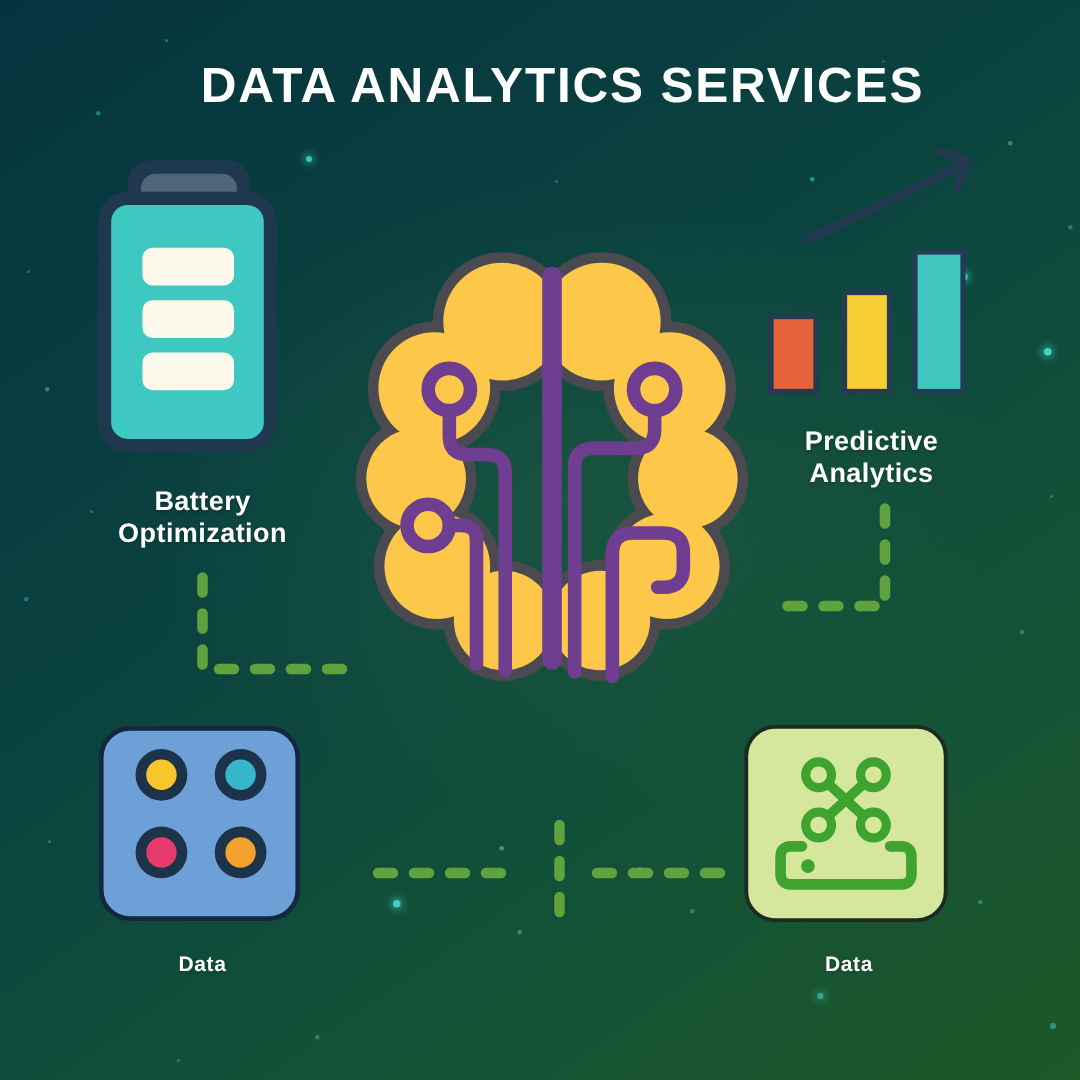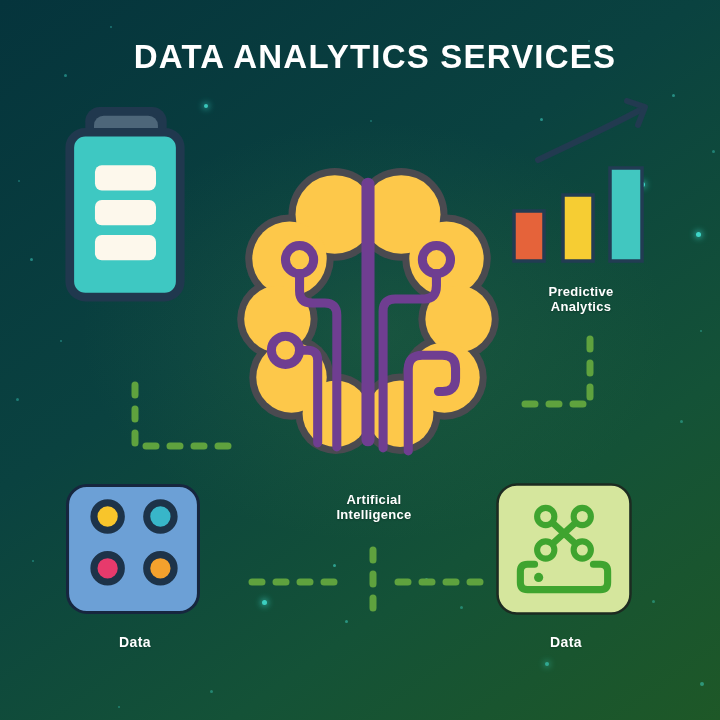--- a/index.html
+++ b/index.html
@@ -11,21 +11,21 @@
       linear-gradient(145deg,#05343c 0%,#0a4240 40%,#145237 72%,#1e5827 100%);
   }
   .star{position:absolute;border-radius:50%;background:#3fd6c8;pointer-events:none;}
   .star.glow{box-shadow:0 0 6px 1px rgba(63,214,200,.8);}
   .title{
     position:absolute;top:38px;left:0;width:720px;text-align:center;
     color:#ffffff;font-size:33px;font-weight:700;letter-spacing:1.2px;padding-left:15px;
   }
   .label{
     position:absolute;color:#ffffff;font-weight:700;text-align:center;
-    white-space:pre-line;font-size:13px;line-height:1.18;letter-spacing:.3px;
+    white-space:pre-line;font-size:18px;line-height:1.18;letter-spacing:.3px;
     text-shadow:0 1px 2px rgba(0,0,0,.25);
   }
   .label.small{font-size:14px;letter-spacing:.4px;}
   .icon-wrap{position:absolute;}
   svg{display:block;}
 </style>
 </head>
 <body>
 
 <div class="stage">
@@ -78,20 +78,22 @@
   <div class="icon-wrap" style="left:62px;top:98px;">
     <svg width="126" height="210" viewBox="0 0 130 210">
       <rect x="24" y="6" width="84" height="44" rx="15" fill="#20384e"></rect>
       <rect x="33" y="15" width="66" height="32" rx="10" fill="#4d6679"></rect>
       <rect x="8" y="32" width="114" height="170" rx="16" fill="#3ec8c2" stroke="#20384e" stroke-width="9"></rect>
       <rect x="34" y="66" width="63" height="26" rx="7" fill="#fdf8ec"></rect>
       <rect x="34" y="102" width="63" height="26" rx="7" fill="#fdf8ec"></rect>
       <rect x="34" y="138" width="63" height="26" rx="7" fill="#fdf8ec"></rect>
     </svg>
   </div>
+  <div class="label" style="left:35px;top:324px;width:200px;">Battery
+Optimization</div>
 
   <div class="icon-wrap" style="left:237px;top:154px;">
     <svg width="262" height="312" viewBox="0 0 260 310">
 
       <g fill="#4a4a50">
         <circle cx="97" cy="60" r="46"></circle>
           <circle cx="163" cy="60" r="46"></circle>
         <circle cx="52" cy="104" r="44"></circle>
           <circle cx="208" cy="104" r="44"></circle>
         <circle cx="40" cy="164" r="40"></circle>
@@ -120,22 +122,20 @@
         <circle cx="62" cy="105" r="14" stroke-width="9"></circle>
         <path d="M62,119 V136 Q62,148 74,148 H87 Q99,148 99,160 V291" stroke-width="9"></path>
         <circle cx="48" cy="195" r="14" stroke-width="9"></circle>
         <path d="M62,195 H70 Q80,195 80,205 V287" stroke-width="9"></path>
         <circle cx="198" cy="105" r="14" stroke-width="9"></circle>
         <path d="M198,119 V131 Q198,144 186,144 H157 Q145,144 145,156 V292" stroke-width="9"></path>
         <path d="M170,295 V214 Q170,200 184,200 H204 Q217,200 217,213 V223 Q217,236 204,236 H200" stroke-width="9"></path>
       </g>
     </svg>
   </div>
-  <div class="label" style="left:274px;top:492px;width:200px;">Artificial
-Intelligence</div>
 
   <div class="icon-wrap" style="left:505px;top:98px;">
     <svg width="150" height="170" viewBox="0 0 150 170" fill="none">
       <path d="M33,62 C70,44 102,30 137,11" stroke="#223a50" stroke-width="6" stroke-linecap="round"></path>
       <path d="M122,3 L140,9 L133,27" stroke="#223a50" stroke-width="6" stroke-linecap="round" stroke-linejoin="round"></path>
       <rect x="9" y="113" width="30" height="50" fill="#e5633a" stroke="#223c53" stroke-width="3.5"></rect>
       <rect x="58" y="97" width="30" height="66" fill="#f6cd33" stroke="#223c53" stroke-width="3.5"></rect>
       <rect x="105" y="70" width="32" height="93" fill="#41c7c0" stroke="#223c53" stroke-width="3.5"></rect>
     </svg>
   </div>

